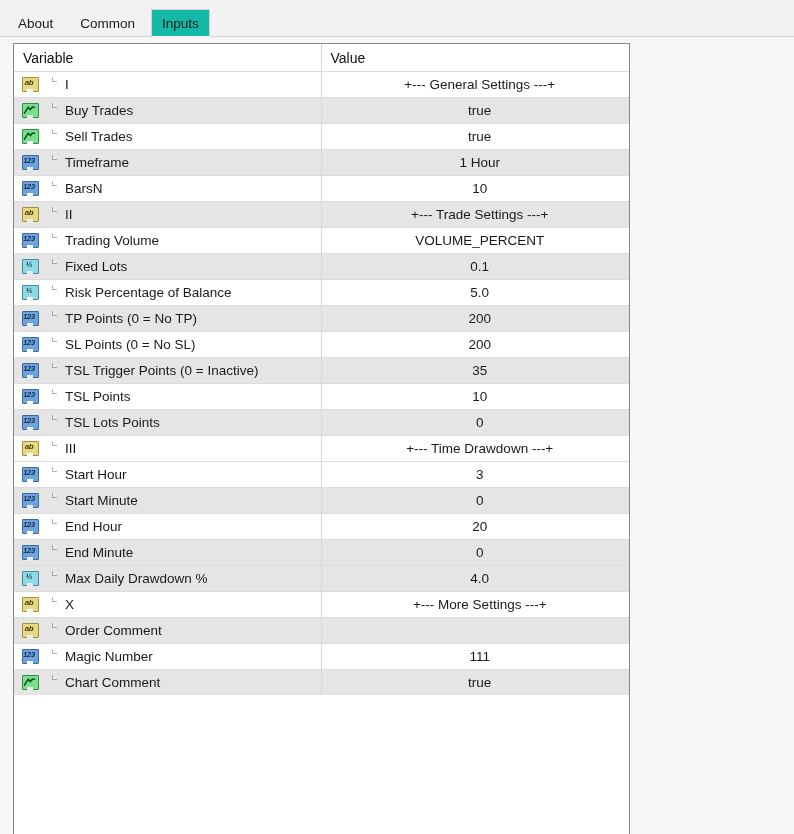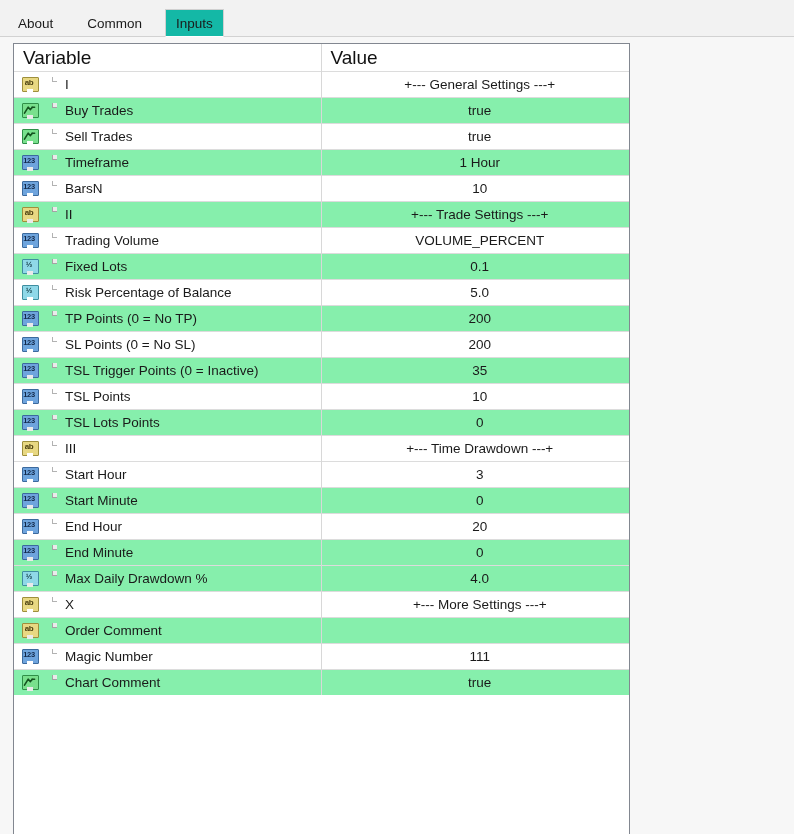--- a/index.html
+++ b/index.html
@@ -26,21 +26,21 @@
     background: #f2f2f2;
     border-bottom: 1px solid #d2d2d2;
     box-sizing: border-box;
   }
   .tabs {
     position: absolute;
     left: 7px;
     bottom: 0;
     display: flex;
     align-items: flex-end;
-    gap: 12px;
+    gap: 5px;
   }
   .tab {
     height: 26px;
     line-height: 26px;
     padding: 0 10px;
     font-size: 13.5px;
     color: #1a1a1a;
     background: #f2f2f2;
     border: 1px solid transparent;
     border-bottom: none;
@@ -75,21 +75,21 @@
     width: 100%;
     border-collapse: collapse;
     table-layout: fixed;
   }
   .grid col.c-var { width: 307px; }
   .grid col.c-val { width: 308px; }
 
   .grid th {
     height: 27px;
     font-weight: normal;
-    font-size: 19px;
+    font-size: 14px;
     text-align: left;
     padding: 0 0 0 9px;
     background: #ffffff;
     color: #111111;
     border-right: 1px solid #d8d8d8;
     vertical-align: middle;
   }
   .grid th.last { border-right: none; }
 
   .grid td {
@@ -99,38 +99,39 @@
     color: #1a1a1a;
     border-top: 1px solid #dcdcdc;
     border-right: 1px solid #d8d8d8;
     vertical-align: middle;
     overflow: hidden;
     white-space: nowrap;
   }
   .grid td.val { padding-left: 9px; border-right: none; text-align: center; }
 
   .grid tr.odd td { background: #ffffff; }
-  .grid tr.even td { background: #86efac; }
+  .grid tr.even td { background: #e5e5e5; }
 
   .cellvar {
     display: flex;
     align-items: center;
     padding-left: 8px;
     height: 25px;
     box-sizing: border-box;
   }
   .vname { margin-left: 8px; }
 
   
   .ico {
     width: 35px;
     height: 15px;
     position: relative;
     flex: 0 0 auto;
     display: inline-block;
+    font-style: italic;
   }
   .ico .body {
     position: absolute;
     left: 0; top: 0;
     width: 17px; height: 15px;
     box-sizing: border-box;
     border-radius: 1px;
     border: 1px solid rgba(0,0,0,0.35);
   }
   

